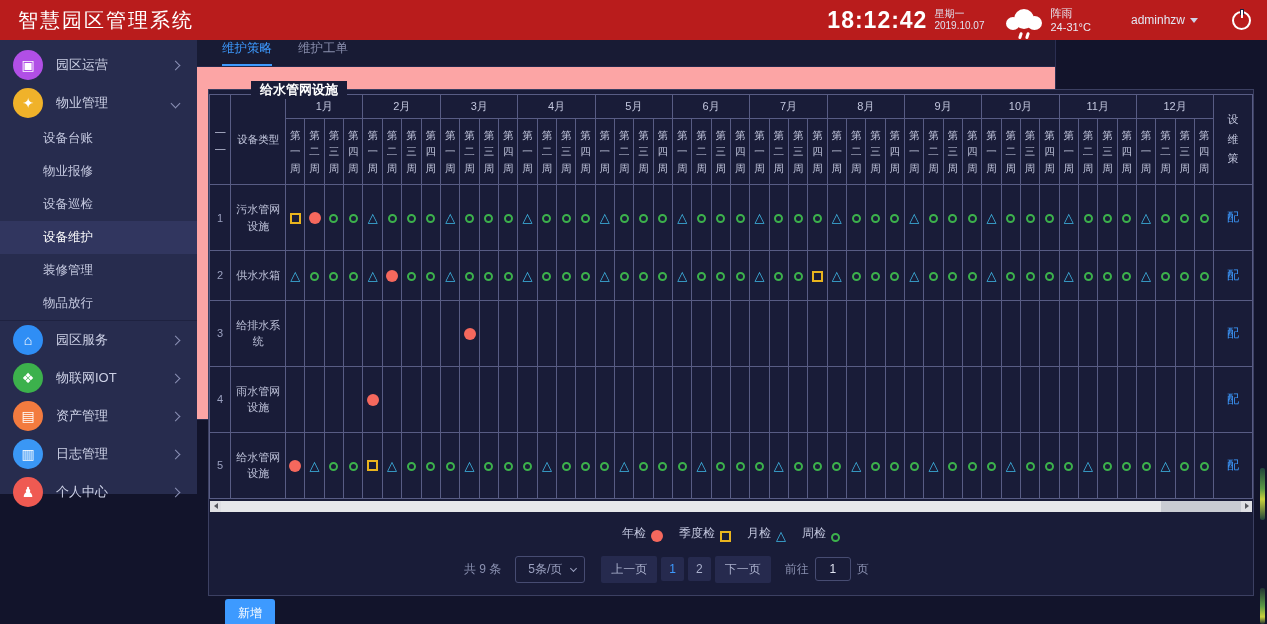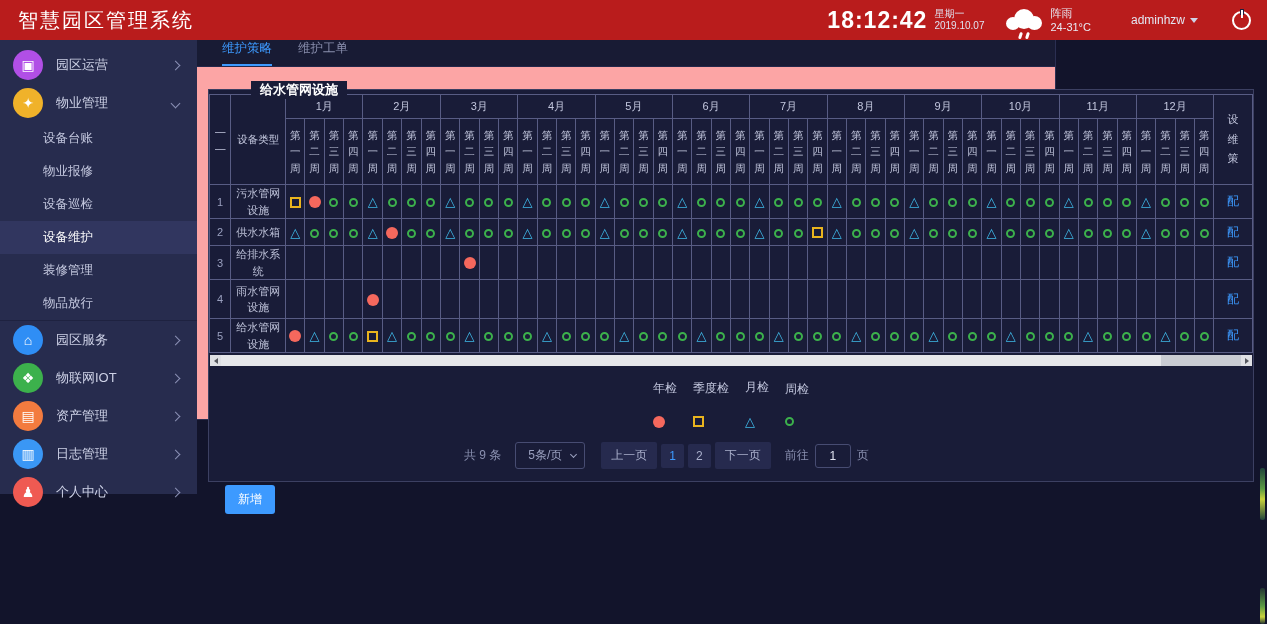--- a/index.html
+++ b/index.html
@@ -50,21 +50,21 @@
   .fieldset { margin:22px 0 0 11px; width:1046px; border:1px solid #3c4062; position:relative; padding:4px 0 14px 0; background:#191c38; }
   .fieldset-legend { position:absolute; top:-9px; left:42px; background:#191c38; padding:0 9px; font-size:13px; font-weight:bold; color:#fff; }
 
   
   .table-wrap { width:1044px; overflow:hidden; }
   table { border-collapse:collapse; table-layout:fixed; }
   th,td { border:1px solid #585c84; text-align:center; vertical-align:middle; font-weight:normal; overflow:hidden; }
   thead th { font-size:10.5px; color:#c3c7de; line-height:1.55; }
   thead .month-h { font-size:11px; }
   tbody td { font-size:11px; color:#bfc3da; }
-  td.typecell { font-size:11px; line-height:1.5; padding:0 3px; }
+  td.typecell { font-size:11px; line-height:1.5; padding:16px 3px; }
   td.idxcell { color:#9aa0bf; }
   td.linkcell { color:#3d9aff; font-size:12px; cursor:pointer; }
   th.strat-h { color:#c3c7de; font-size:11px; line-height:1.8; }
   thead tr.mrow { height:24px; }
   thead tr.wrow { height:66px; }
   tbody tr:nth-child(1){height:34px;} tbody tr:nth-child(2){height:27px;}
   tbody tr:nth-child(3){height:27px;} tbody tr:nth-child(4){height:39px;}
   tbody tr:nth-child(5){height:34px;}
 
   
@@ -76,21 +76,21 @@
   
   .hscroll { margin:2px 1px 0 1px; height:11px; background:#c9ccd3; position:relative; }
   .hs-thumb { position:absolute; left:11px; top:0; height:11px; width:940px; background:#e6e7ea; }
   .hs-arrow { position:absolute; top:0; width:11px; height:11px; background:#dfe0e4; display:flex; align-items:center; justify-content:center; }
   .hs-left { left:0; } .hs-right { right:0; }
   .tri-l { width:0;height:0;border-top:3px solid transparent;border-bottom:3px solid transparent;border-right:4px solid #55575e; }
   .tri-r { width:0;height:0;border-top:3px solid transparent;border-bottom:3px solid transparent;border-left:4px solid #55575e; }
 
   
   .legend-row { display:flex; justify-content:center; align-items:center; gap:16px; margin-top:13px; font-size:12px; color:#c3c7de; }
-  .legend-item { display:flex; align-items:flex-start; gap:19px;flex-direction:column; }
+  .legend-item { display:flex; align-items:flex-end; gap:5px; }
 
   
   .footer-row { margin-top:13px; position:relative; height:26px; }
   .add-btn { position:absolute; left:16px; top:0; background:#3d9aff; color:#fff; font-size:12px; border:none; border-radius:3px; padding:6px 13px; cursor:pointer;margin-top:44px; }
   .pagination { position:absolute; left:255px; top:1px; display:flex; align-items:center; font-size:12px; color:#8a90b0; }
   .pg-total { margin-right:14px; }
   .pg-size { border:1px solid #474c72; border-radius:3px; padding:4px 22px 4px 12px; position:relative; color:#9aa0bf; cursor:pointer; margin-right:14px; }
   .pg-size .caret { position:absolute; right:8px; top:9px; width:5px; height:5px; border-right:1.3px solid #9aa0bf; border-bottom:1.3px solid #9aa0bf; transform:rotate(45deg); }
   .pg-btn { background:#262a4e; padding:5px 10px; margin:0 2px; border-radius:2px; cursor:pointer; color:#aab0cc; }
   .pg-num { background:#262a4e; padding:5px 8px; margin:0 2px; border-radius:2px; cursor:pointer; color:#aab0cc; }

